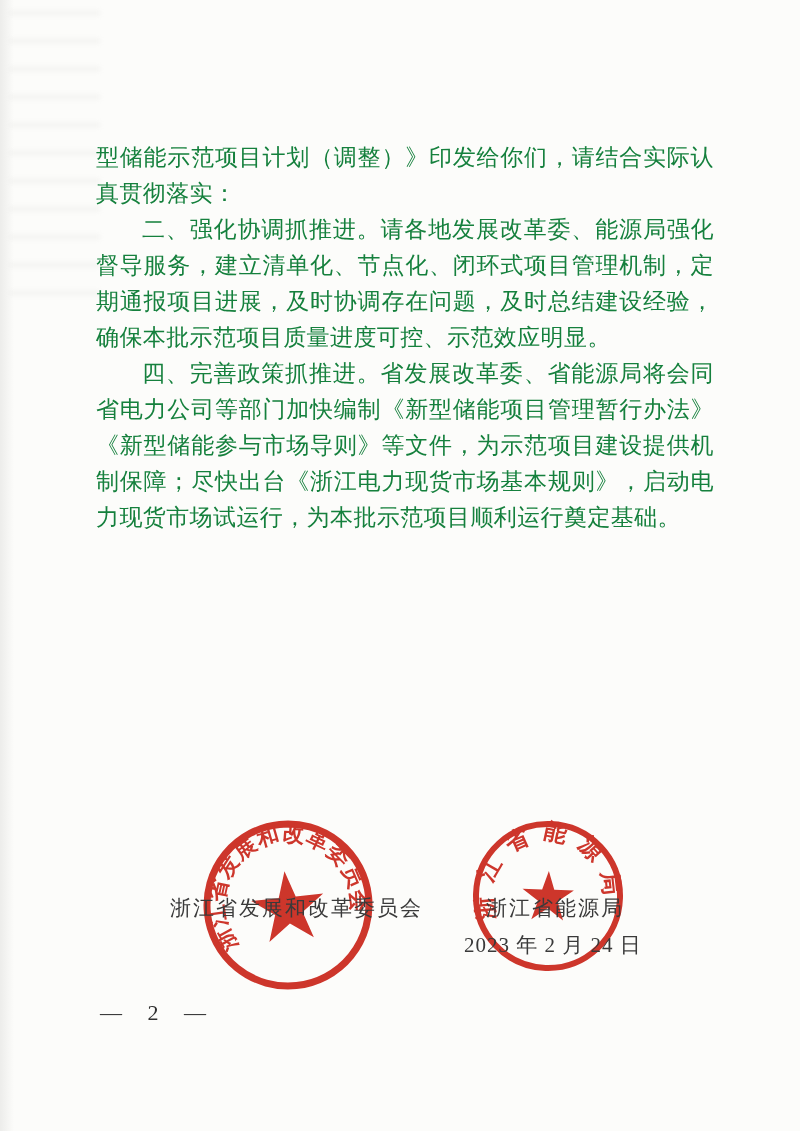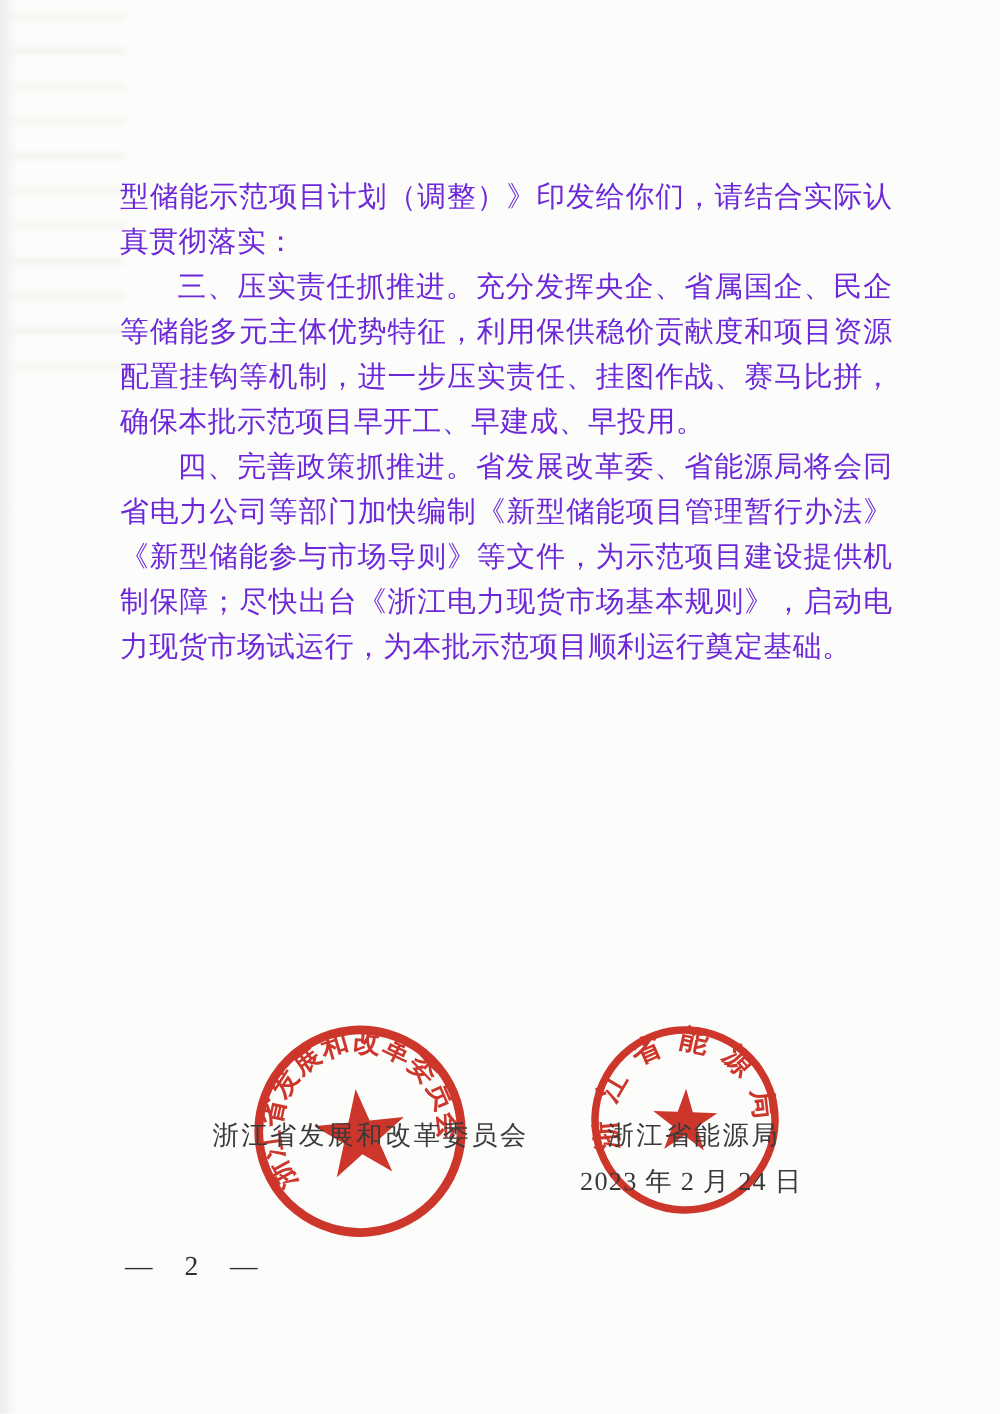--- a/index.html
+++ b/index.html
@@ -16,21 +16,21 @@
     position: absolute; left: 0; top: 0; width: 14px; height: 1131px;
     background: linear-gradient(to right, rgba(190,190,188,0.25), rgba(255,255,255,0));
   }
   .scan-smudge {
     position: absolute; left: 10px; top: 10px; width: 90px; height: 300px;
     background: repeating-linear-gradient(to bottom, rgba(200,200,196,0.12) 0 6px, rgba(255,255,255,0) 6px 28px);
     filter: blur(2px);
   }
   .body-text {
     position: absolute; left: 96px; top: 140px; width: 618px;
-    font-size: 23px; line-height: 36px; color: #6d28d9;
+    font-size: 23px; line-height: 36px; color: #15803d;
     text-align: justify; letter-spacing: 0.4px;
   }
   .body-text p { margin: 0; }
   .body-text p.indent { text-indent: 2em; }
   .sig {
     position: absolute; color: #3a3a3a; font-size: 21px;
     letter-spacing: 2px; white-space: nowrap;
   }
   .sig-left  { left: 170px; top: 894px; }
   .sig-right { left: 486px; top: 894px; }
@@ -52,21 +52,21 @@
 </head>
 <body>
 
 <div class="page">
 
   <div class="scan-edge"></div>
   <div class="scan-smudge"></div>
 
   <div class="body-text">
     <p>型储能示范项目计划（调整）》印发给你们，请结合实际认真贯彻落实：</p>
-    <p class="indent">三、压实责任抓推进。充分发挥央企、省属国企、民企等储能多元主体优势特征，利用保供稳价贡献度和项目资源配置挂钩等机制，进一步压实责任、挂图作战、赛马比拼，确保本批示范项目早开工、早建成、早投用。</p>
+    <p class="indent">二、强化协调抓推进。请各地发展改革委、能源局强化督导服务，建立清单化、节点化、闭环式项目管理机制，定期通报项目进展，及时协调存在问题，及时总结建设经验，确保本批示范项目质量进度可控、示范效应明显。</p>
     <p class="indent">四、完善政策抓推进。省发展改革委、省能源局将会同省电力公司等部门加快编制《新型储能项目管理暂行办法》《新型储能参与市场导则》等文件，为示范项目建设提供机制保障；尽快出台《浙江电力现货市场基本规则》，启动电力现货市场试运行，为本批示范项目顺利运行奠定基础。</p>
   </div>
 
   <svg class="seal seal-left" width="176" height="176" viewBox="0 0 176 176">
     <circle cx="88" cy="88" r="81" fill="none" stroke="#cc241a" stroke-width="7"></circle>
     <g transform="translate(88,92) scale(38)">
       <polygon fill="#cc241a" points="0,-1 0.225,-0.309 0.951,-0.309 0.363,0.118 0.588,0.809 0,0.382 -0.588,0.809 -0.363,0.118 -0.951,-0.309 -0.225,-0.309"></polygon>
     </g>
     <defs>
       <path id="arcL" d="M 30,115 A 64,64 0 1 1 146,115" fill="none"></path>

